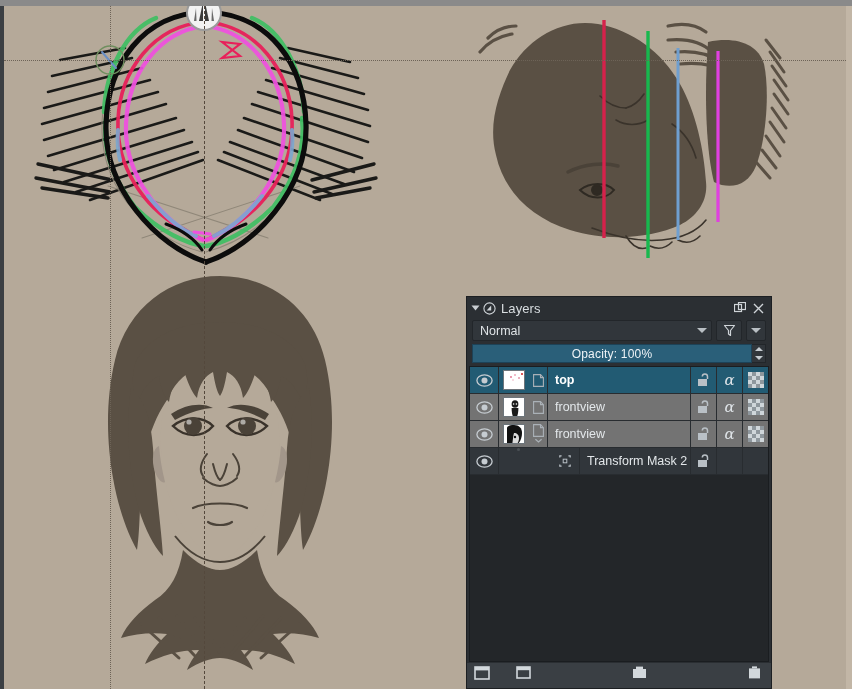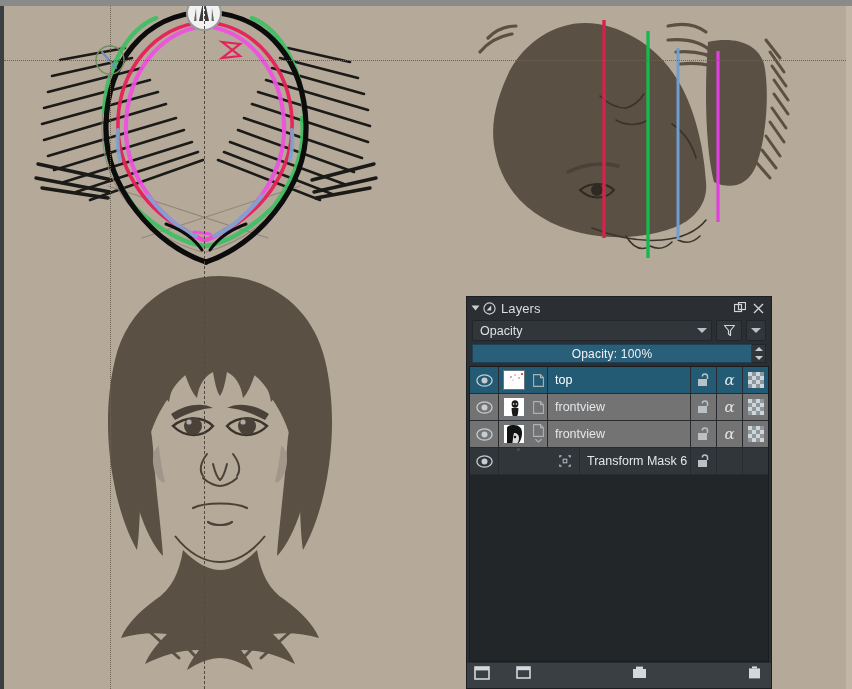--- a/index.html
+++ b/index.html
@@ -223,21 +223,21 @@
     flex: 0 0 auto;
   }
   .cell-name {
     flex: 1 1 auto; height: 100%;
     display: flex; align-items: center;
     padding-left: 7px;
     overflow: hidden;
     white-space: nowrap;
   }
   .layer-name { color: #e3e7ea; font-size: 12.5px; }
-  .layer-name.bold { font-weight: normal; color: #ffffff; }
+  .layer-name.bold { font-weight: bold; color: #ffffff; }
   .cell-lock, .cell-alpha, .cell-inherit {
     width: 25px; height: 100%;
     display: flex; align-items: center; justify-content: center;
     border-left: 1px solid #282c30;
     flex: 0 0 auto;
   }
   .alpha-glyph {
     font-family: "DejaVu Serif", serif;
     font-size: 15px; color: #dfe4e8;
     font-style: italic;
@@ -585,21 +585,21 @@
       </div>
       <div class="tb-btn">
         <svg width="11" height="11" viewBox="0 0 11 11">
           <path d="M1 1 L10 10 M10 1 L1 10" stroke="#cfd4d8" stroke-width="1.4" fill="none"></path>
         </svg>
       </div>
     </div>
 
     <div class="blend-row">
       <div class="combo">
-        <span class="combo-label">Opacity</span>
+        <span class="combo-label">Normal</span>
         <span class="caret-down"></span>
       </div>
       <div class="filter-btn">
         <svg width="13" height="13" viewBox="0 0 13 13">
           <path d="M1.5 1.5 L11.5 1.5 L7.5 6.5 L7.5 11.5 L5.5 10 L5.5 6.5 Z" fill="none" stroke="#cfd4d8" stroke-width="1.2" stroke-linejoin="round"></path>
         </svg>
       </div>
       <div class="filter-caret">
         <span class="caret-down"></span>
       </div>
@@ -756,21 +756,21 @@
           <div class="mask-dot"></div>
         </div>
         <div class="mask-icon-cell">
           <svg width="12" height="12" viewBox="0 0 12 12">
             <path d="M0.8 2.6 L0.8 0.8 L2.6 0.8 M9.4 0.8 L11.2 0.8 L11.2 2.6
                      M11.2 9.4 L11.2 11.2 L9.4 11.2 M2.6 11.2 L0.8 11.2 L0.8 9.4" fill="none" stroke="#b9c0c6" stroke-width="1.2"></path>
             <rect x="4.2" y="4.2" width="3.6" height="3.6" fill="none" stroke="#b9c0c6" stroke-width="1"></rect>
           </svg>
         </div>
         <div class="cell-name">
-          <span class="layer-name">Transform Mask 6</span>
+          <span class="layer-name">Transform Mask 2</span>
         </div>
         <div class="cell-lock">
           <svg width="13" height="14" viewBox="0 0 13 14">
             <rect x="1" y="6" width="9" height="7" fill="#b9c0c6"></rect>
             <path d="M10.5 6 L10.5 3.6 A2.6 2.6 0 0 0 5.3 3.6" fill="none" stroke="#b9c0c6" stroke-width="1.5"></path>
           </svg>
         </div>
         <div class="cell-alpha"></div>
         <div class="cell-inherit"></div>
       </div>

